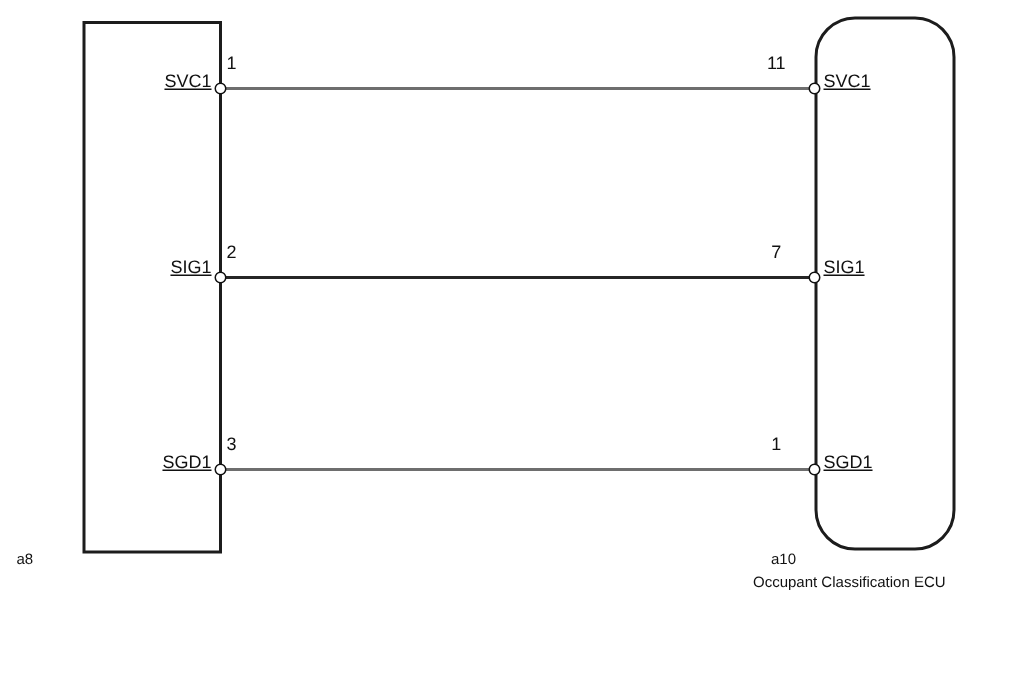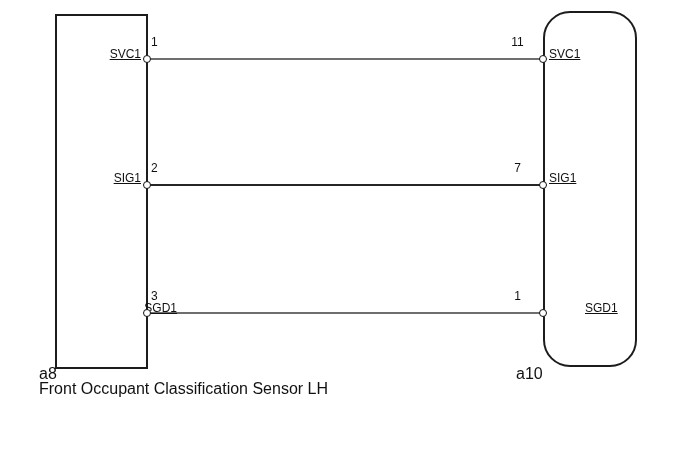--- a/index.html
+++ b/index.html
@@ -46,41 +46,40 @@
     position:absolute;
     font-size:12px;line-height:14px;
     white-space:nowrap;
     z-index:2;
     text-decoration:underline;
   }
   .pl-left{left:55px;width:86px;text-align:right;}
   .pl-right{left:549px;text-align:left;}
   .lbl-r0{top:47px;}
   .lbl-r1{top:171px;}
-  .lbl-r2{top:301px;margin-left:36px;}
+  .lbl-r2{top:301px;}
   .pinnum{
     position:absolute;
     font-size:12px;line-height:14px;
     white-space:nowrap;
     z-index:2;
   }
   .pn-left{left:151px;text-align:left;}
   .pn-right{left:498px;width:39px;text-align:center;}
   .num-r0{top:35px;}
   .num-r1{top:161px;}
   .num-r2{top:289px;}
   .caption{
     position:absolute;
-    font-size:16px;line-height:15px;
+    font-size:10px;line-height:15px;
     white-space:nowrap;
-    margin-left:28px;
   }
   .cap-id-left{left:11px;top:366px;}
   .cap-name-left{left:11px;top:381px;}
-  .cap-id-right{left:488px;top:366px;}
+  .cap-id-right{left:514px;top:366px;}
   .cap-name-right{left:502px;top:381px;}
 </style>
 </head>
 <body>
 
 <div class="stage">
 
   <div class="box left"></div>
   <div class="box right"></div>
 
@@ -105,16 +104,16 @@
 
   <div class="pinnum pn-right num-r0">11</div>
   <div class="pinnum pn-right num-r1">7</div>
   <div class="pinnum pn-right num-r2">1</div>
 
   <div class="pinlabel pl-right lbl-r0">SVC1</div>
   <div class="pinlabel pl-right lbl-r1">SIG1</div>
   <div class="pinlabel pl-right lbl-r2">SGD1</div>
 
   <div class="caption cap-id-left">a8</div>
-  <div class="caption cap-name-left">Front Occupant Classification Sensor LH</div>
   <div class="caption cap-id-right">a10</div>
+  <div class="caption cap-name-right">Occupant Classification ECU</div>
 
 </div>
 
 </body></html>

